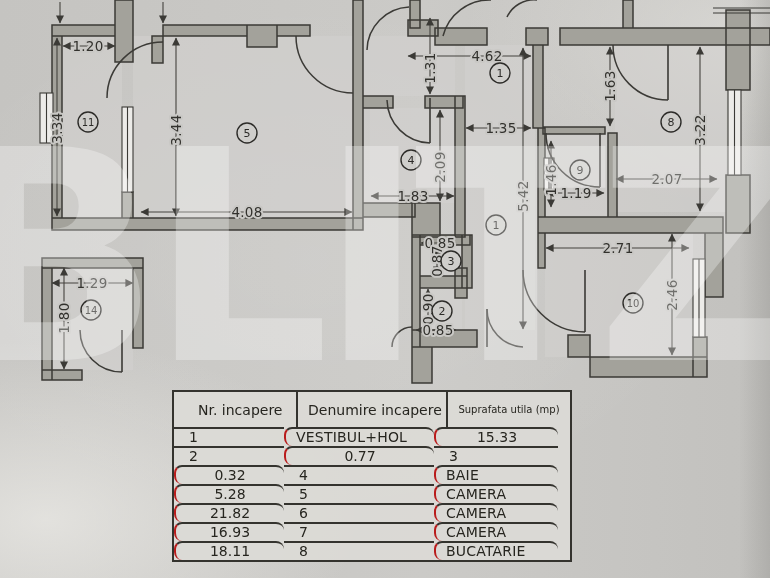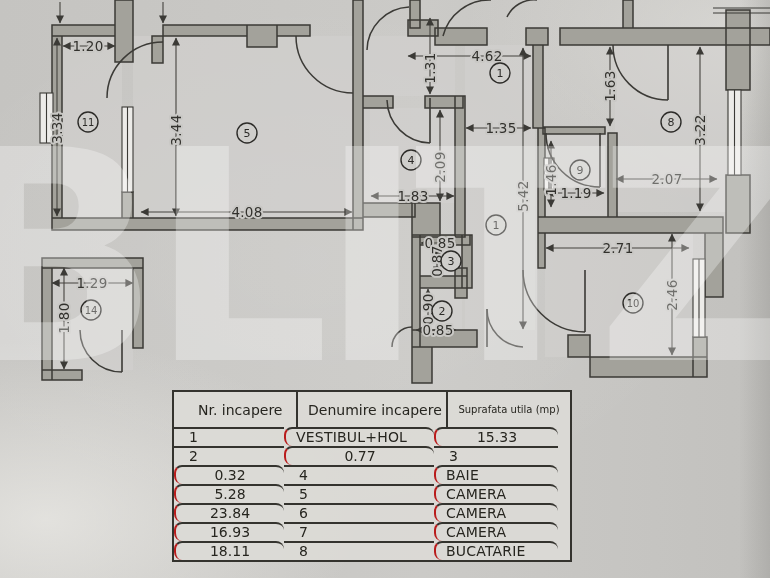--- a/index.html
+++ b/index.html
@@ -202,21 +202,21 @@
         <div class="cell c3">15.33</div>
         <div class="cell c1">2</div>
         <div class="cell c3">0.77</div>
         <div class="cell c1">3</div>
         <div class="cell c3">0.32</div>
         <div class="cell c1">4</div>
         <div class="cell c2">BAIE</div>
         <div class="cell c3">5.28</div>
         <div class="cell c1">5</div>
         <div class="cell c2">CAMERA</div>
-        <div class="cell c3">23.84</div>
+        <div class="cell c3">21.82</div>
         <div class="cell c1">6</div>
         <div class="cell c2">CAMERA</div>
         <div class="cell c3">16.93</div>
         <div class="cell c1">7</div>
         <div class="cell c2">CAMERA</div>
         <div class="cell c3">18.11</div>
         <div class="cell c1">8</div>
         <div class="cell c2">BUCATARIE</div>
       </div>
   </div>

